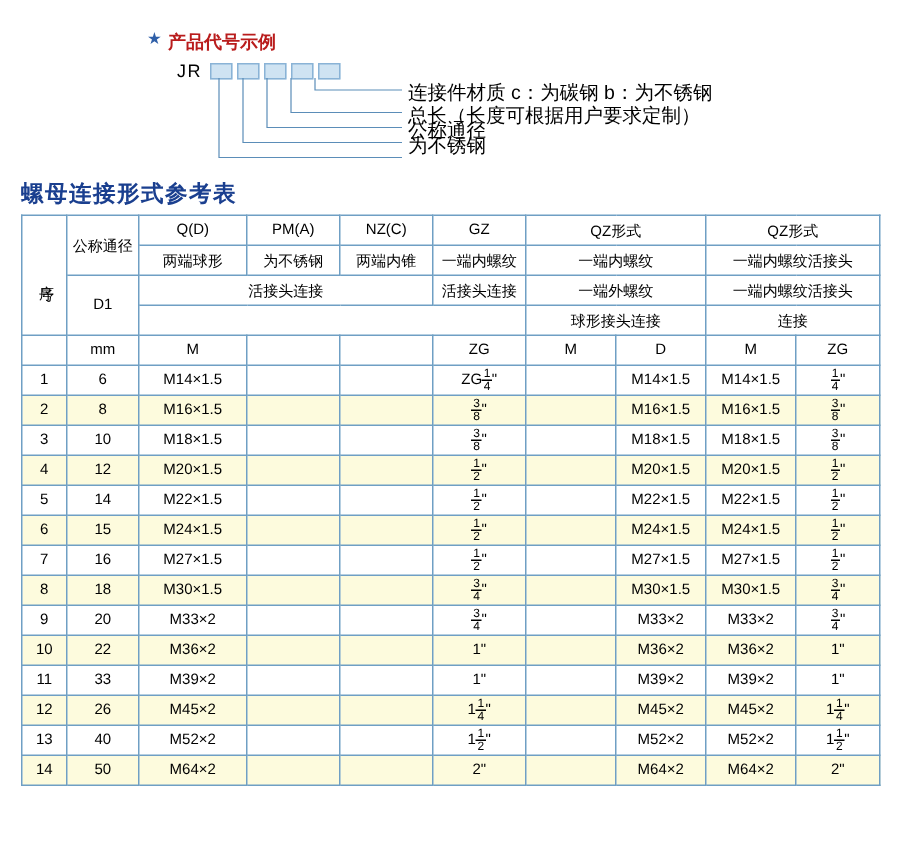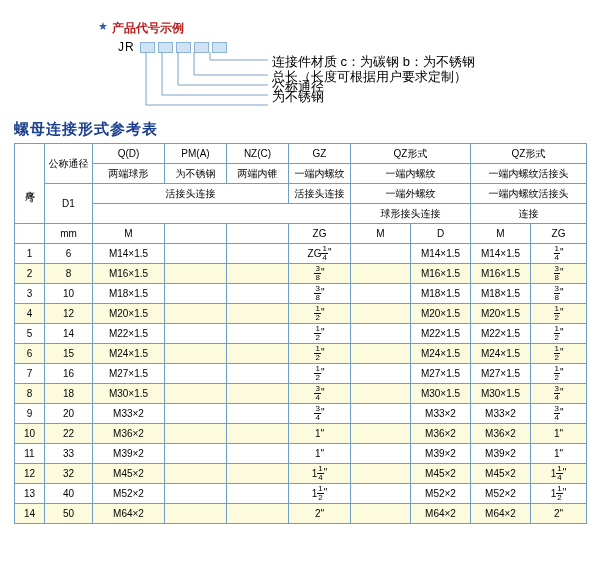--- a/index.html
+++ b/index.html
@@ -291,21 +291,21 @@
         <td></td>
         <td></td>
         <td>1"</td>
         <td></td>
         <td>M39×2</td>
         <td>M39×2</td>
         <td>1"</td>
       </tr>
       <tr class="alt">
         <td>12</td>
-        <td>32</td>
+        <td>26</td>
         <td>M45×2</td>
         <td></td>
         <td></td>
         <td><span class="mixed">1</span><span class="frac"><b>1</b><i>4</i></span>"</td>
         <td></td>
         <td>M45×2</td>
         <td>M45×2</td>
         <td><span class="mixed">1</span><span class="frac"><b>1</b><i>4</i></span>"</td>
       </tr>
       <tr>

